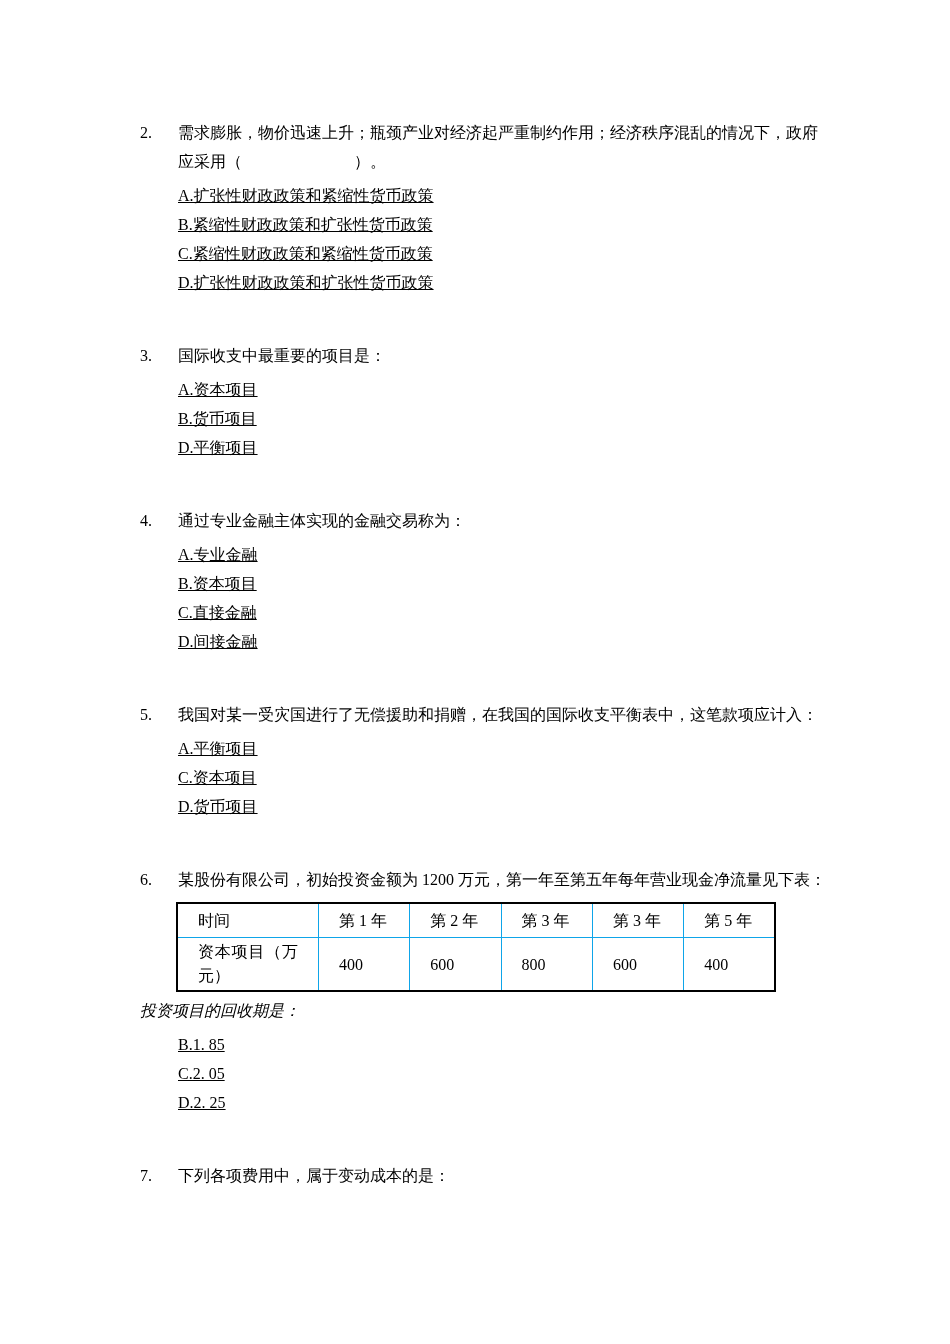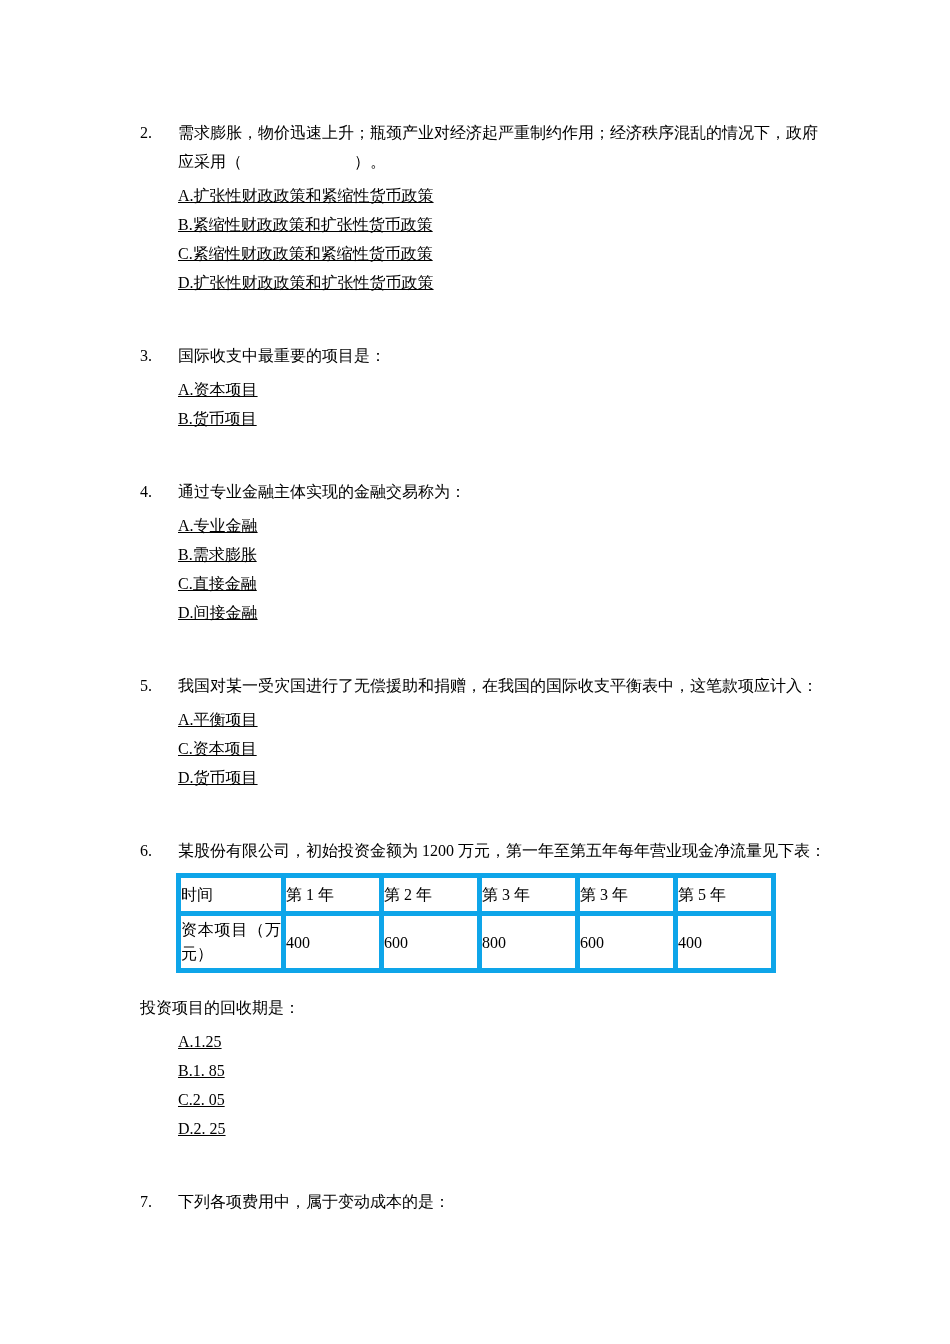--- a/index.html
+++ b/index.html
@@ -35,34 +35,35 @@
   
   .cash-table {
     border-collapse: collapse;
     table-layout: fixed;
     width: 600px;
     margin: 8px 0 0 36px;
     border: 2px solid #000000;
     font-size: 16px;
   }
   .cash-table td {
-    border: 5px solid #0ea5e9;
-    padding: 2px 0;
+    border: 1px solid #0ea5e9;
+    padding: 2px 20px;
     vertical-align: middle;
     text-align: left;
   }
   .cash-table .head-row td { height: 26px; }
   .cash-table .value-row td { height: 48px; }
   .cash-table td.c0 { width: 100px; }
   .cash-table td.label-cell {
     text-align: justify;
     line-height: 24px;
   }
   .post-table-text {
-    margin-top: 20px;
+    margin-top: 4px;
+    font-style: italic;
   }
 </style>
 </head>
 <body>
 
 <div class="page">
 
   <div class="question">
     <div class="q-row">
       <span class="q-num">2.</span>
@@ -77,31 +78,32 @@
   </div>
 
   <div class="question">
     <div class="q-row">
       <span class="q-num">3.</span>
       <span class="q-text">国际收支中最重要的项目是：</span>
     </div>
     <div class="options">
       <div class="option">A.资本项目</div>
       <div class="option">B.货币项目</div>
+      <div class="option">D.平衡项目</div>
     </div>
   </div>
 
   <div class="question">
     <div class="q-row">
       <span class="q-num">4.</span>
       <span class="q-text">通过专业金融主体实现的金融交易称为：</span>
     </div>
     <div class="options">
       <div class="option">A.专业金融</div>
-      <div class="option">B.需求膨胀</div>
+      <div class="option">B.资本项目</div>
       <div class="option">C.直接金融</div>
       <div class="option">D.间接金融</div>
     </div>
   </div>
 
   <div class="question">
     <div class="q-row">
       <span class="q-num">5.</span>
       <span class="q-text">我国对某一受灾国进行了无偿援助和捐赠，在我国的国际收支平衡表中，这笔款项应计入：</span>
     </div>
@@ -135,21 +137,20 @@
         <td>800</td>
         <td>600</td>
         <td>400</td>
       </tr>
     </tbody>
       </table>
 
     <div class="post-table-text">投资项目的回收期是：</div>
 
     <div class="options">
-      <div class="option">A.1.25</div>
       <div class="option">B.1. 85</div>
       <div class="option">C.2. 05</div>
       <div class="option">D.2. 25</div>
     </div>
   </div>
 
   <div class="question">
     <div class="q-row">
       <span class="q-num">7.</span>
       <span class="q-text">下列各项费用中，属于变动成本的是：</span>

